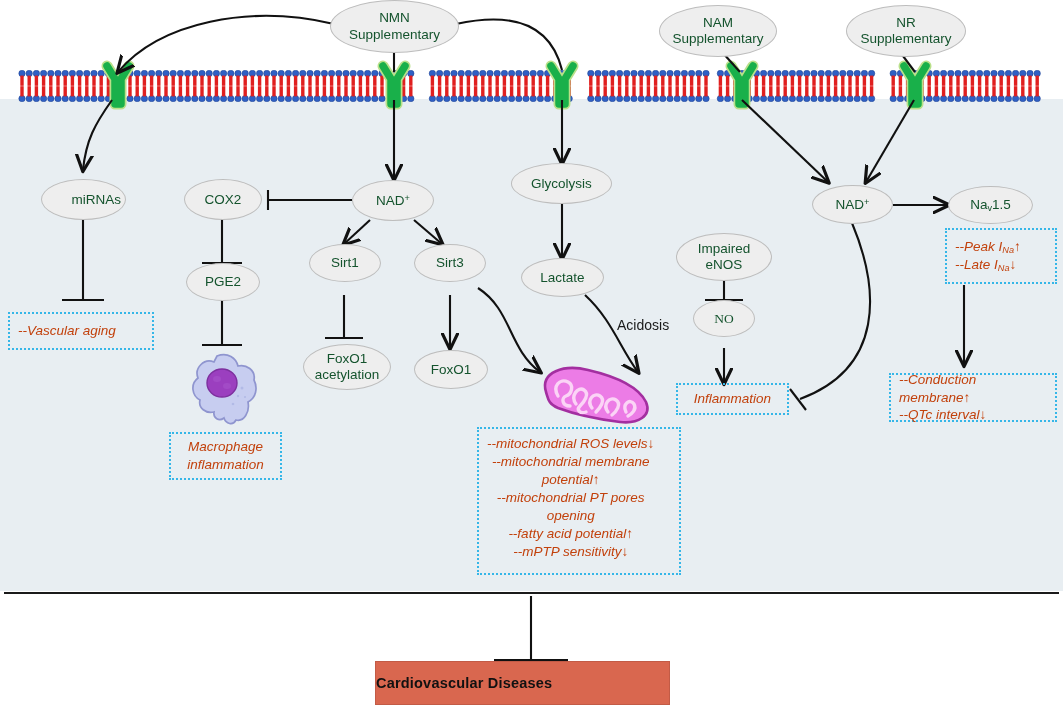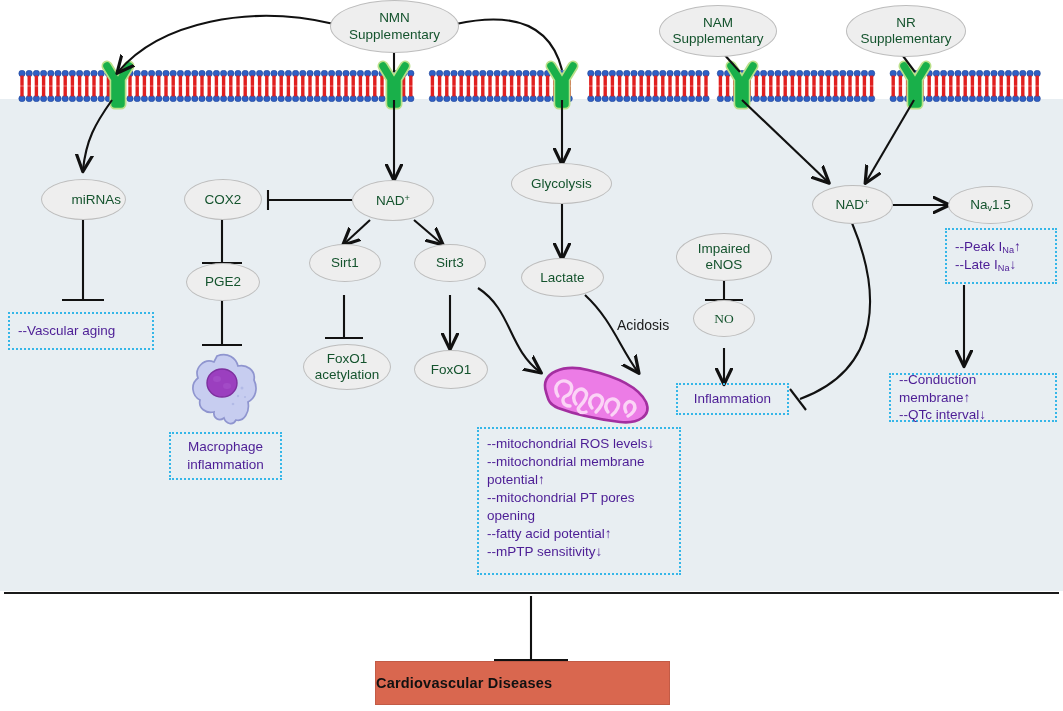--- a/index.html
+++ b/index.html
@@ -26,23 +26,24 @@
     position:absolute;display:flex;align-items:center;justify-content:center;
     text-align:center;border-radius:50%;
     background:#eeeeee;border:1.3px solid #bdbdbd;
     color:#14532d;font-size:13.5px;line-height:1.12;
     box-sizing:border-box;padding:2px 4px;
   }
   .ellipse.two-line{line-height:1.2;}
   .dashbox{
     position:absolute;box-sizing:border-box;
     border:2px dotted #35b6e8;background:transparent;
-    color:#4c1d95;font-size:13.5px;line-height:1.33;
+    color:#c2410c;font-size:13.5px;line-height:1.33;
     display:flex;align-items:center;
     padding:4px 8px;
+    font-style:italic;
   }
   .dashbox.center{justify-content:center;text-align:center;}
   .plainlabel{
     position:absolute;font-size:14px;color:#1a1a1a;white-space:nowrap;
   }
   .disease-box{
     position:absolute;box-sizing:border-box;
     background:#d9674f;border:1px solid #c25b46;
     display:flex;align-items:center;justify-content:flex-start;
     color:#111;font-size:14.5px;font-weight:bold;letter-spacing:.2px;
@@ -546,21 +547,21 @@
   <div class="dashbox" style="left:8px;top:312px;width:146px;height:38px;align-items:center;">
     <span>--Vascular aging</span>
   </div>
 
   <div class="dashbox center" style="left:169px;top:432px;width:113px;height:48px;">
     <span><span>Macrophage</span><br>
           <span>inflammation</span></span>
   </div>
 
   <div class="dashbox" style="left:477px;top:427px;width:204px;height:148px;align-items:flex-start;">
-    <span style="display:block;padding-top:2px;">
+    <span style="display:block;padding-top:2px;text-align:center;">
       <span>--mitochondrial ROS levels↓</span><br>
       <span>--mitochondrial membrane</span><br>
       <span>potential↑</span><br>
       <span>--mitochondrial PT pores</span><br>
       <span>opening</span><br>
       <span>--fatty acid potential↑</span><br>
       <span>--mPTP sensitivity↓</span>
     </span>
   </div>
 

